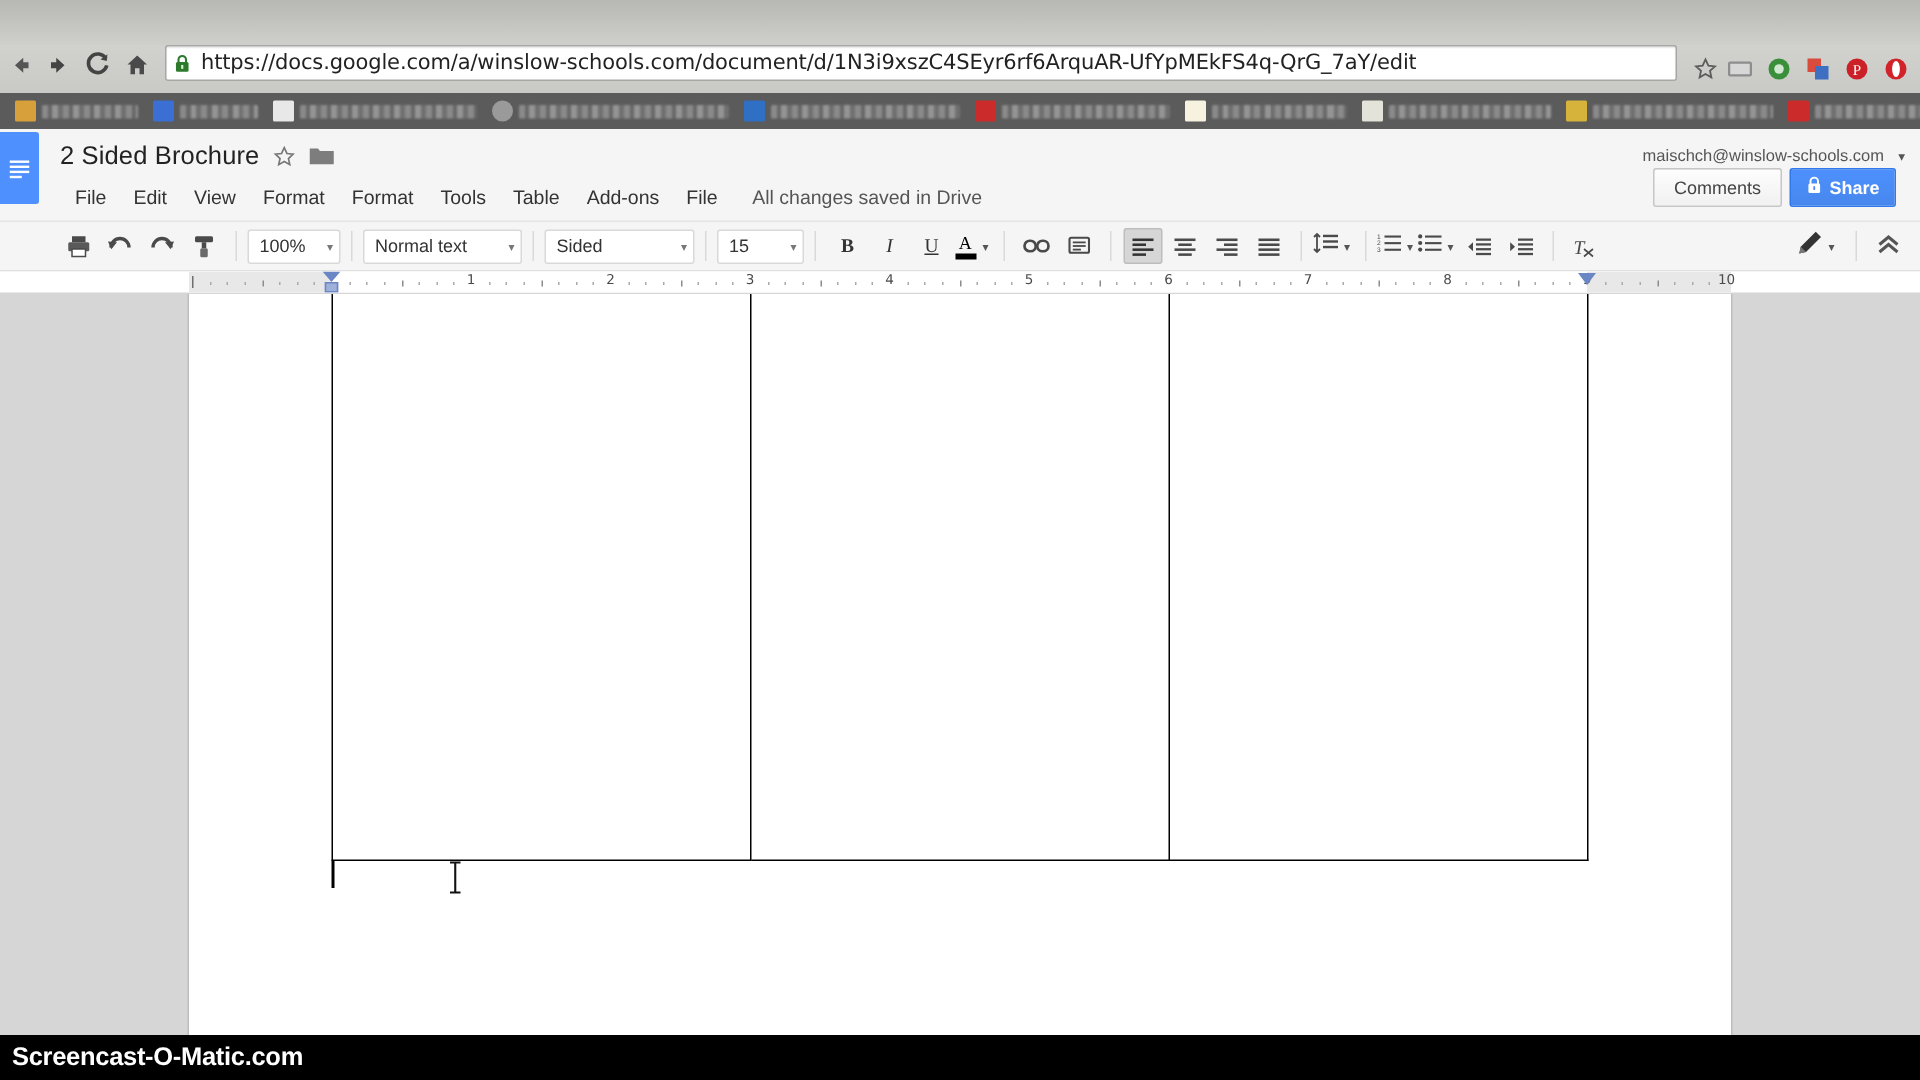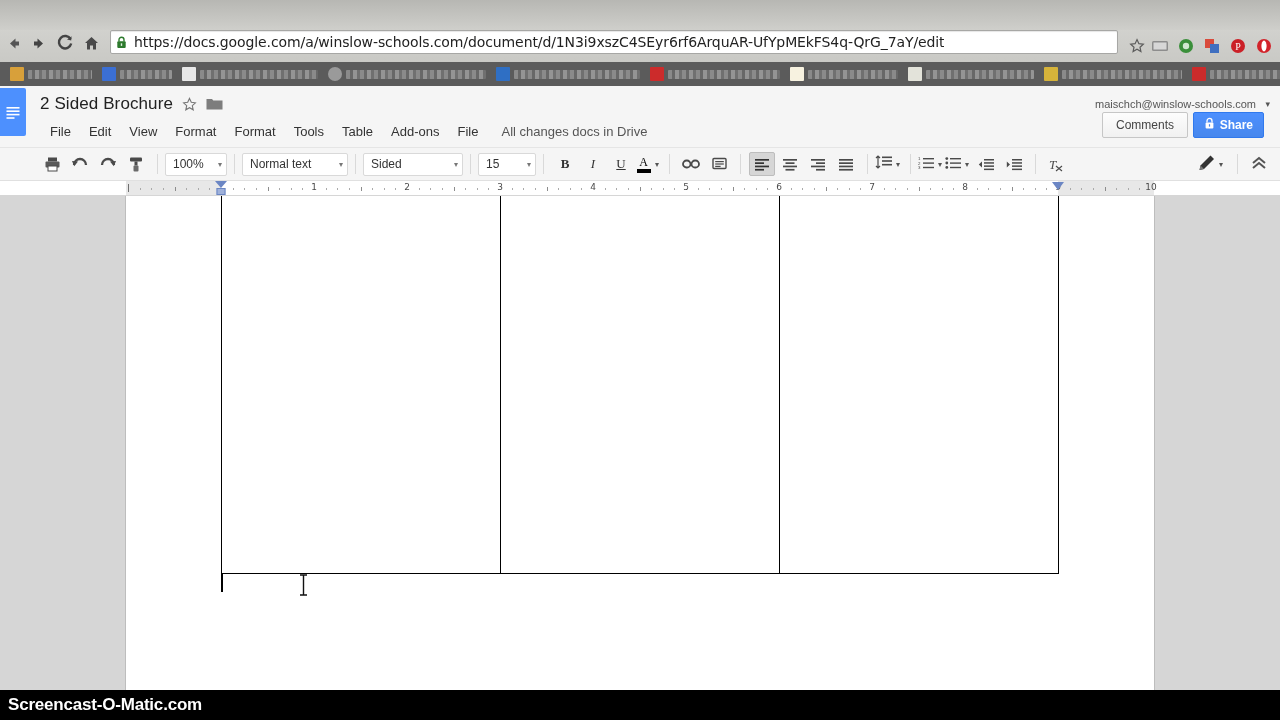--- a/index.html
+++ b/index.html
@@ -436,21 +436,21 @@
     <div id="menu-row">
       <span class="menu-item">File</span>
       <span class="menu-item">Edit</span>
       <span class="menu-item">View</span>
       <span class="menu-item">Format</span>
       <span class="menu-item">Format</span>
       <span class="menu-item">Tools</span>
       <span class="menu-item">Table</span>
       <span class="menu-item">Add-ons</span>
       <span class="menu-item">File</span>
-      <span id="save-status">All changes docs in Drive</span>
+      <span id="save-status">All changes saved in Drive</span>
     </div>
 
     <span id="account-email">maischch@winslow-schools.com</span>
     <span id="account-caret">▾</span>
 
     <div id="btn-comments">
       <span>Comments</span>
     </div>
 
     <div id="btn-share">

